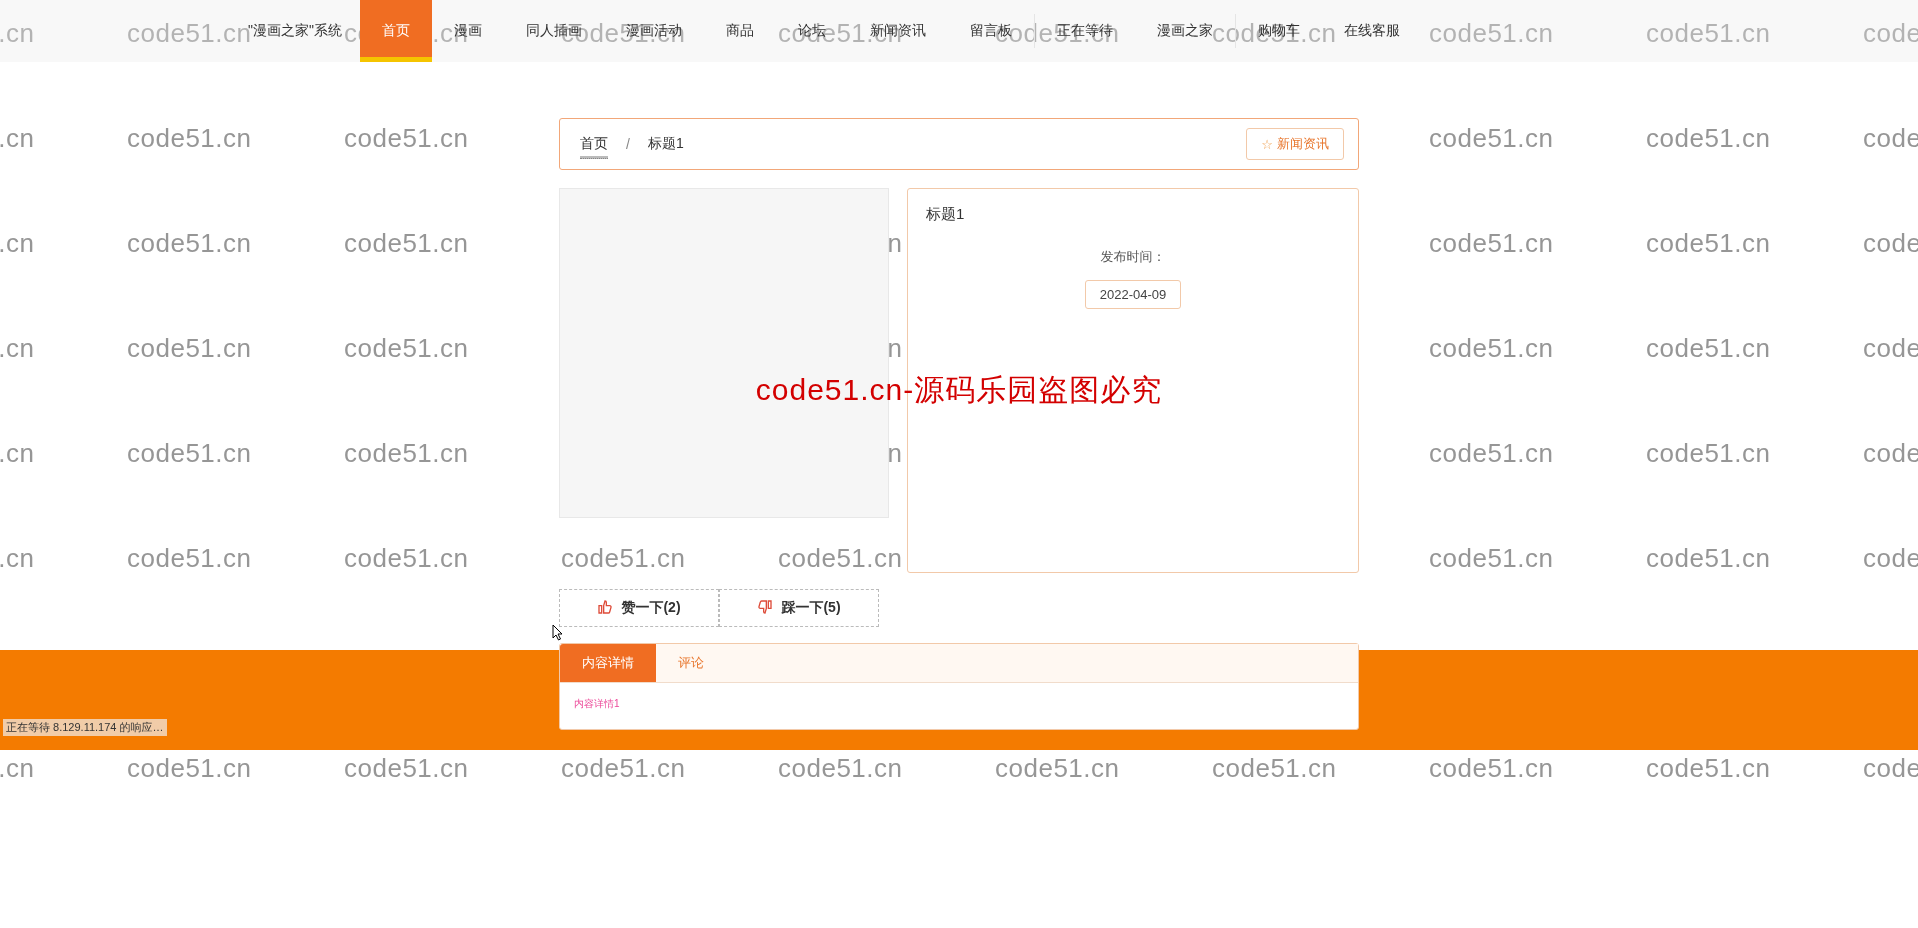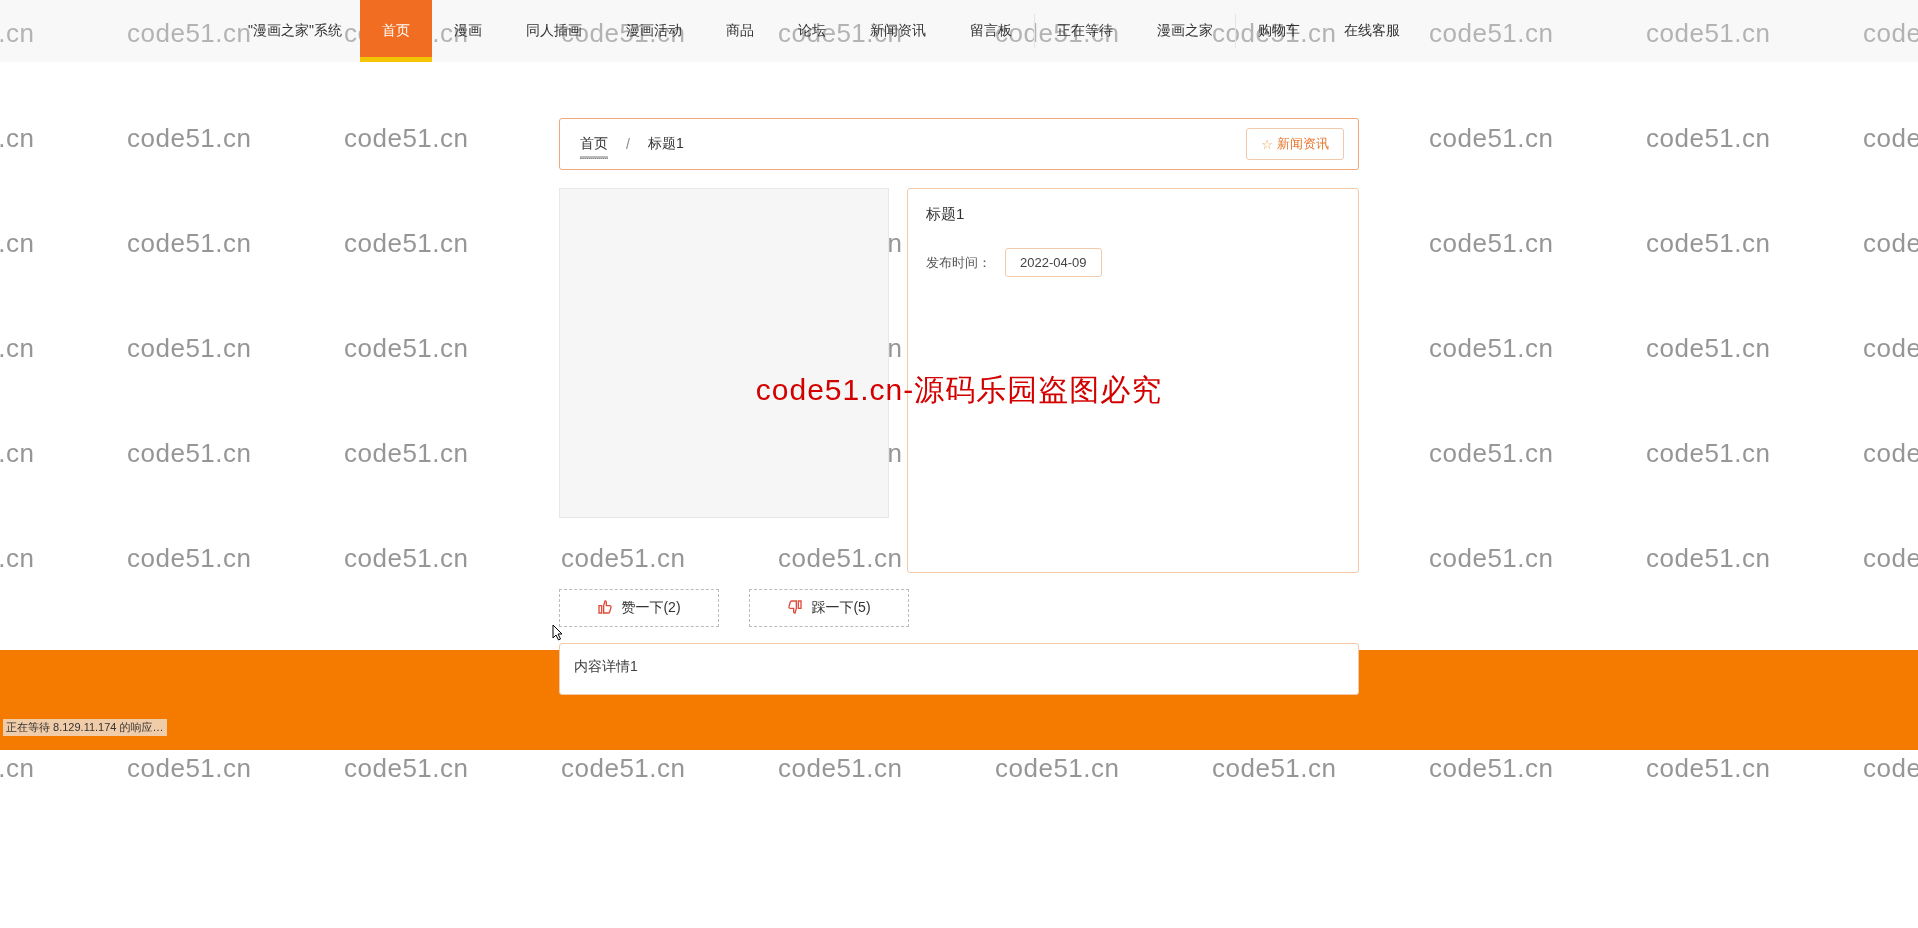--- a/index.html
+++ b/index.html
@@ -154,33 +154,35 @@
     font-size: 15px;
     color: #333;
     margin-bottom: 24px;
   }
   .meta-row {
     display: flex;
     align-items: center;
     gap: 14px;
     font-size: 13px;
     color: #555;
+    flex-direction: column;
   }
   .meta-row .date-chip {
     border: 1px solid #f2c9a9;
     padding: 6px 14px;
     border-radius: 3px;
     color: #444;
   }
 
   
   .react-row {
     display: flex;
-    gap: 30px;
+    gap: 0;
     margin-top: 16px;
+    font-weight: bold;
   }
   .react-btn {
     width: 160px;
     height: 38px;
     border: 1px dashed #bbb;
     display: flex;
     align-items: center;
     justify-content: center;
     gap: 8px;
     font-size: 14px;
@@ -211,22 +213,22 @@
     font-size: 13px;
     color: #e8762d;
   }
   .tab.active {
     background: #f06d22;
     color: #fff;
     border-top-left-radius: 3px;
   }
   .tab-body {
     padding: 14px 14px 18px;
-    font-size: 14px;
-    color: #404040;
+    font-size: 10px;
+    color: #ec4899;
   }
 
   
   .orange-band {
     position: absolute;
     left: 0; right: 0;
     top: 650px;
     height: 100px;
     background: #f47b00;
     z-index: 1;
@@ -410,20 +412,24 @@
       <span class="react-ico down">
         <svg width="16" height="16" viewBox="0 0 24 24" fill="none" stroke="#de4c3a" stroke-width="2">
             <path d="M17 14V3h4v11h-4zm-3-11H7a2 2 0 0 0-2 1.5l-2 7A2 2 0 0 0 5 14h5v5a2 2 0 0 0 2 2l2-7V3z"></path>
           </svg>
       </span>
       <span>踩一下(5)</span>
     </div>
   </div>
 
   <div class="tab-panel">
+    <div class="tab-head">
+      <div class="tab active">内容详情</div>
+      <div class="tab">评论</div>
+    </div>
     <div class="tab-body">内容详情1</div>
   </div>
 
 </div>
 
 <div class="orange-band"></div>
 
 <div class="big-red">code51.cn-源码乐园盗图必究</div>
 
 <div class="cursor">

